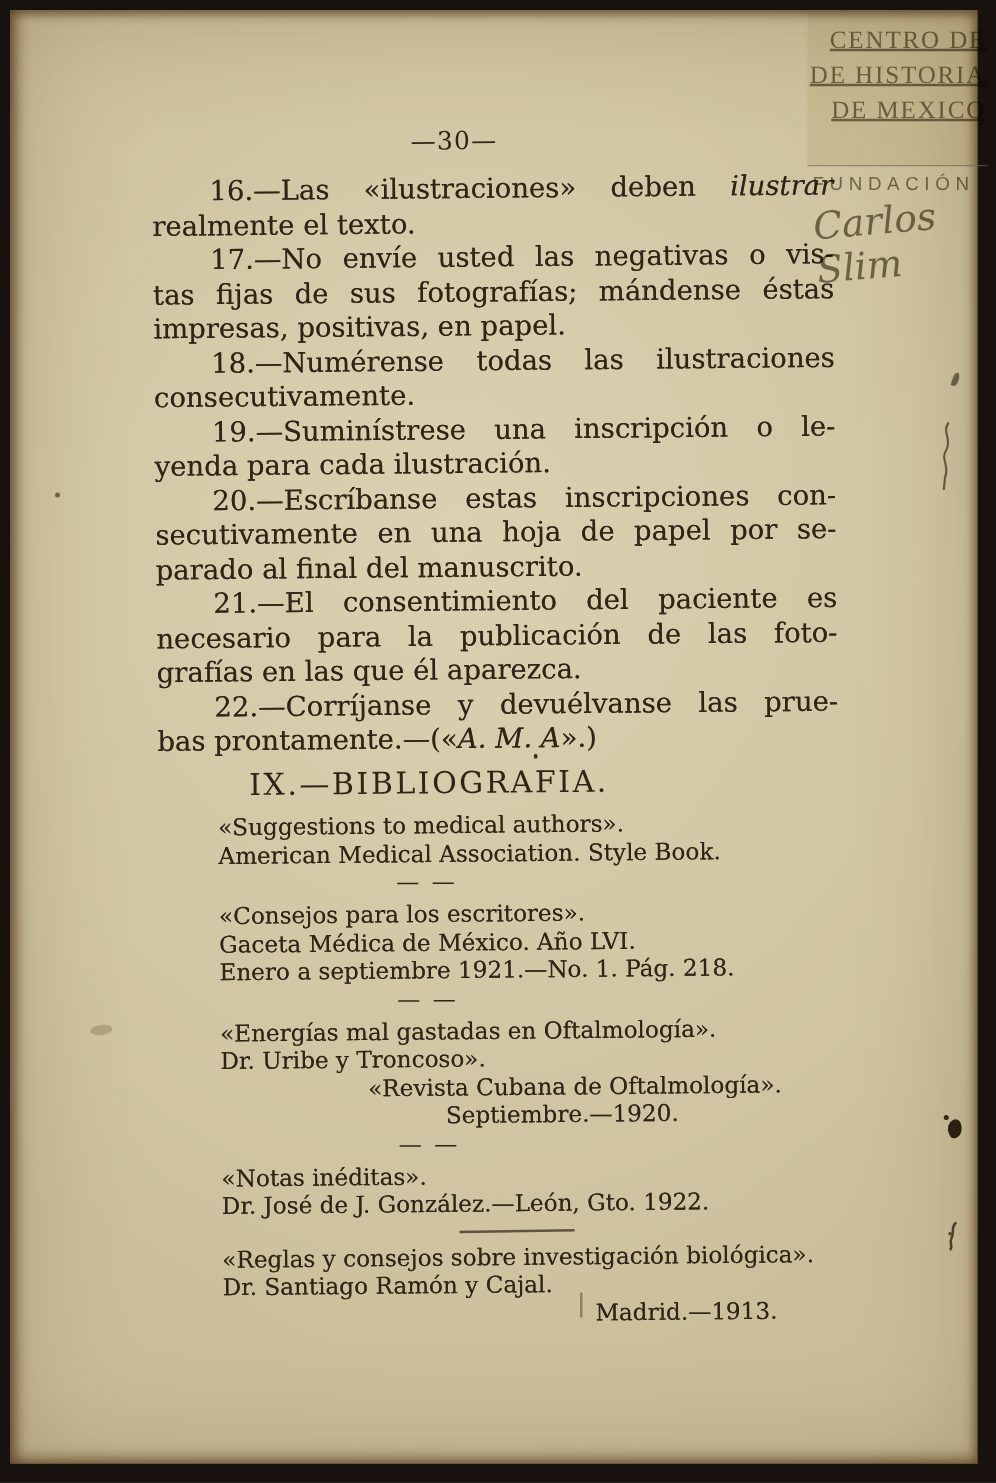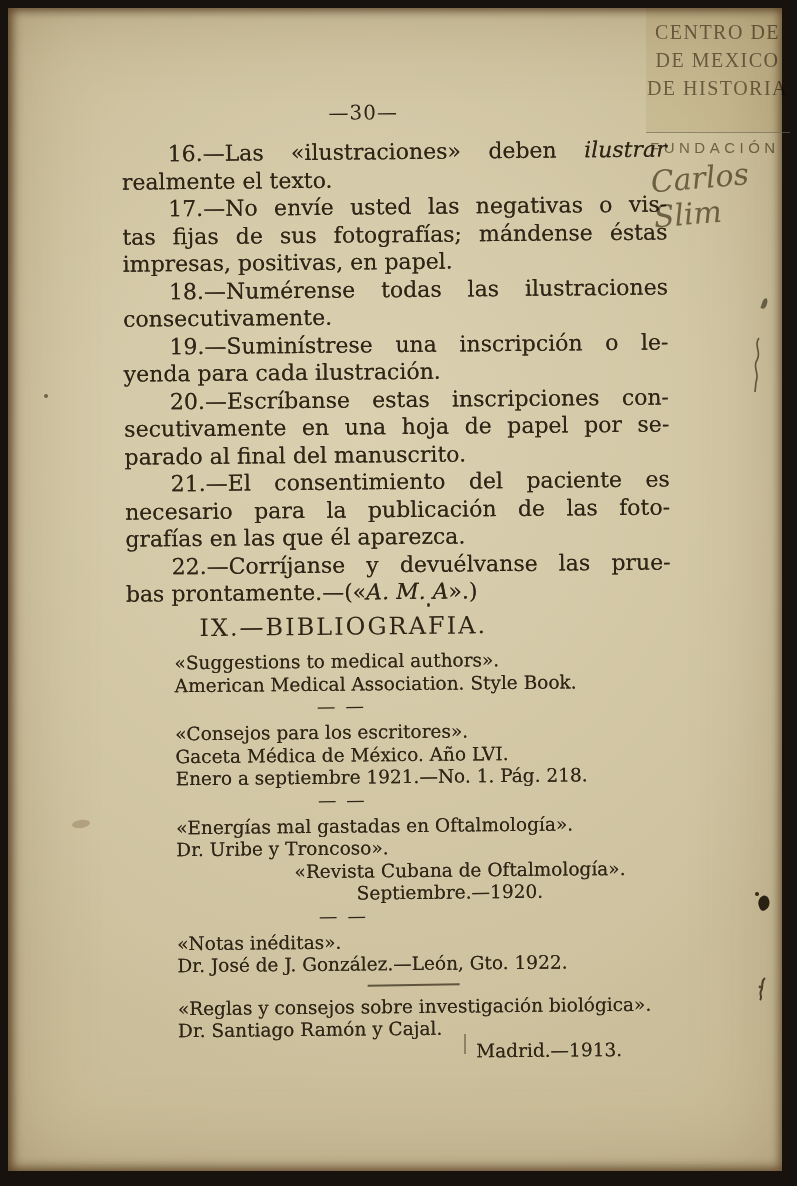--- a/index.html
+++ b/index.html
@@ -34,22 +34,22 @@
     font-size:24px;letter-spacing:2px;}
   #bib-entries{position:absolute;left:166px;top:642px;width:500px;
     font-size:18.5px;line-height:22.5px;}
   .bib-sep{margin:2px 0 6px 142px;line-height:18px;letter-spacing:2px;}
   .bib-rule{width:92px;height:2px;margin:8px 0 10px 190px;background:rgba(58,47,30,0.75);
     transform:rotate(-0.3deg);}
   
   #watermark{position:absolute;left:0;top:0;right:0;bottom:0;pointer-events:none;}
   .wm-box{position:absolute;left:638px;top:0;width:143px;height:124px;
     background:rgba(236,230,210,0.48);padding-top:10px;box-sizing:border-box;
-    text-align:center;font-family:"Liberation Serif", serif;font-size:20px;line-height:28px;
-    letter-spacing:1.5px;color:rgba(116,108,84,0.88);mix-blend-mode:multiply;}
+    text-align:right;font-family:"Liberation Serif", serif;font-size:20px;line-height:28px;
+    letter-spacing:1.5px;color:rgba(116,108,84,0.88);mix-blend-mode:multiply;text-decoration:underline;}
   .wm-divider{position:absolute;left:638px;top:124px;width:144px;height:1px;
     background:rgba(108,100,78,0.65);}
   .wm-foundation{position:absolute;left:642px;top:131px;width:150px;
     font-family:"Liberation Sans", sans-serif;font-size:15px;letter-spacing:4.5px;
     color:rgba(131,123,99,0.95);mix-blend-mode:multiply;}
   .wm-signature{position:absolute;left:644px;top:150px;width:150px;
     font-style:italic;font-size:30px;color:rgba(110,102,78,0.85);
     transform:rotate(-5deg);mix-blend-mode:multiply;
     font-family:"DejaVu Serif", serif;}
   
@@ -130,22 +130,22 @@
             <div class="tline"><span>«Reglas y consejos sobre investigación biológica».</span></div>
             <div class="tline"><span>Dr. Santiago Ramón y Cajal.</span></div>
             <div class="tline in3"><span>Madrid.—1913.</span></div>
           </div>
       </div>
     </div>
 
     <div id="watermark">
       <div class="wm-box">
         <div>CENTRO DE</div>
+        <div>DE HISTORIA</div>
         <div>DE MEXICO</div>
-        <div>DE HISTORIA</div>
       </div>
       <div class="wm-divider"></div>
       <div class="wm-foundation">FUNDACIÓN</div>
       <div class="wm-signature">Carlos Slim</div>
     </div>
 
     <div class="mark" style="left:754px;top:290px;width:5px;height:11px;background:#46402c;opacity:.75;
                 border-radius:60% 60% 60% 0;transform:rotate(18deg);"></div>
     <svg class="mark" style="left:740px;top:328px;" width="18" height="60" viewBox="0 0 18 60">
       <path d="M11 2 C5 10 14 15 9 24 C4 32 12 36 8 46 L7 56" stroke="#4a3f2a" stroke-width="1.7" fill="none" opacity="0.8"></path>

